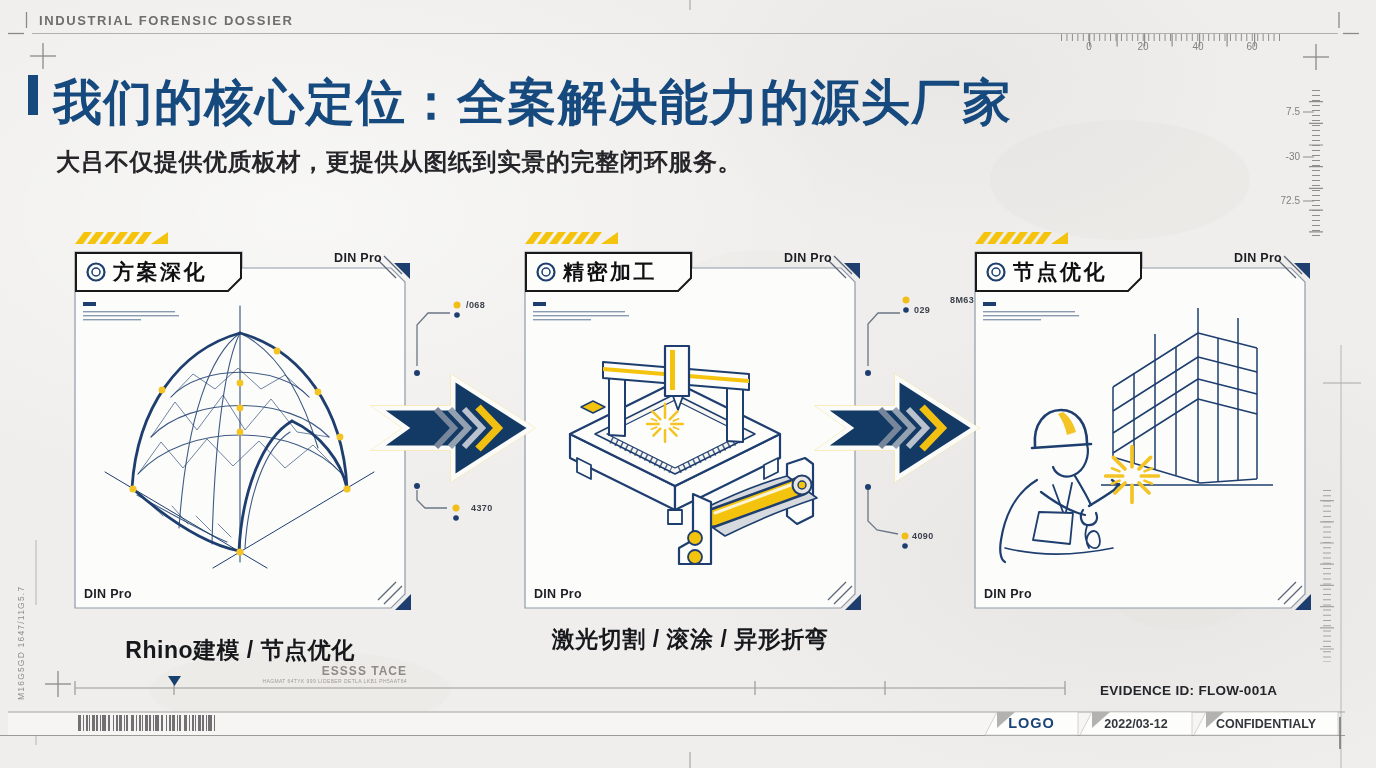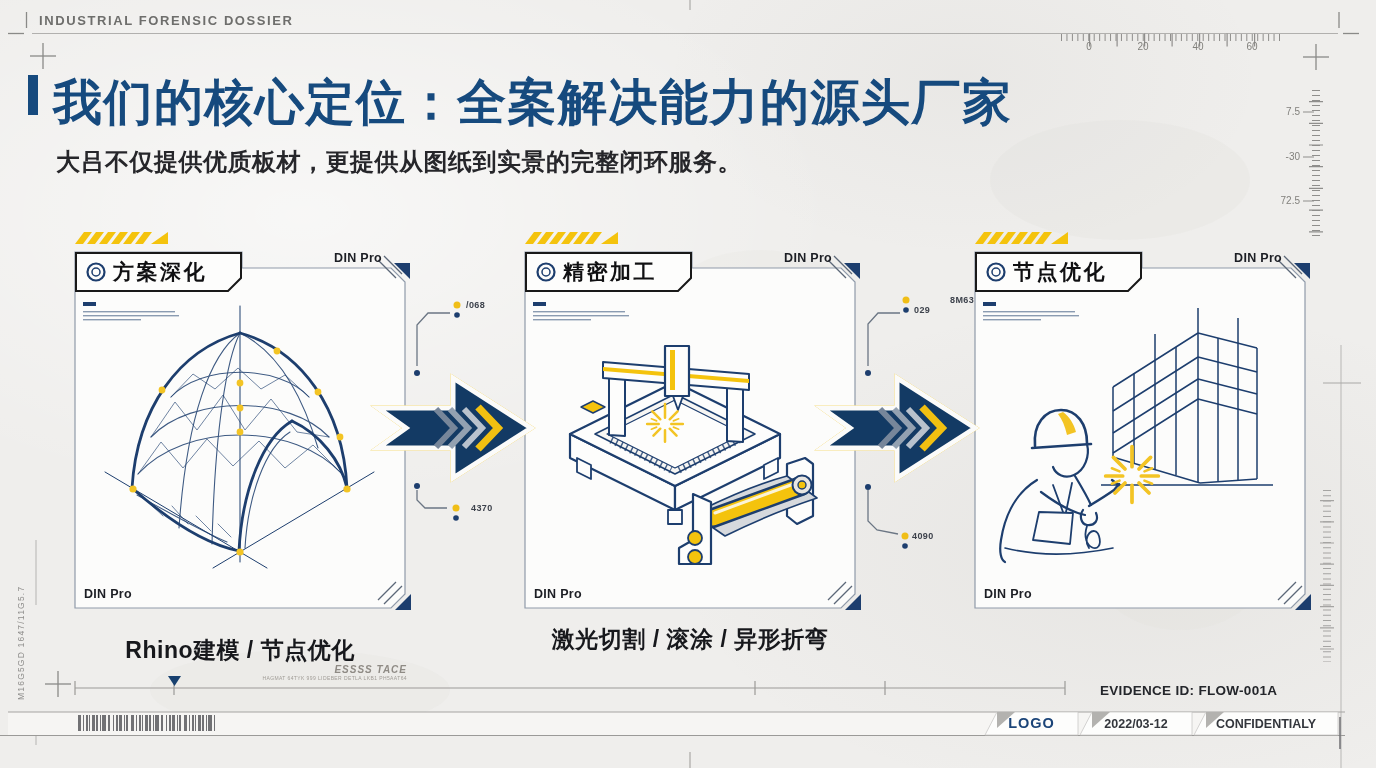--- a/index.html
+++ b/index.html
@@ -18,21 +18,21 @@
   .badge-label{font-size:21px;font-weight:900;letter-spacing:2.5px;color:#101012;}
   .din{font-size:12.5px;font-weight:700;color:#1c1e24;letter-spacing:.3px;}
   .caption{font-size:23px;font-weight:800;color:#17181c;text-align:center;width:380px;letter-spacing:.5px;}
   .conn{font-size:9px;font-weight:700;color:#3d424c;letter-spacing:.4px;}
   .rlabel{font-size:10px;color:#82817d;}
   .evidence{font-size:13.5px;font-weight:800;color:#24262b;width:203px;letter-spacing:.3px;}
   .tab-logo{font-size:14.5px;font-weight:900;color:#1b4478;text-align:center;width:93px;letter-spacing:1px;}
   .tab-txt{font-size:12.5px;font-weight:700;color:#33363c;text-align:center;}
   .serial{font-size:8.5px;color:#8e8d8b;letter-spacing:1.2px;transform:rotate(-90deg);transform-origin:0 0;}
   .notes{position:absolute;left:247px;top:664px;width:160px;text-align:right;white-space:nowrap;}
-  .note1{font-size:10px;font-style:italic;font-weight:600;color:#8f8b85;letter-spacing:1px;}
+  .note1{font-size:12px;font-weight:600;color:#8f8b85;letter-spacing:1px;}
   .note2{font-size:5px;color:#a09c96;letter-spacing:.4px;}
 </style>
 </head>
 <body>
 
 <div class="stage">
 
 <svg class="art" width="1376" height="768" viewBox="0 0 1376 768">
   <defs>
 

